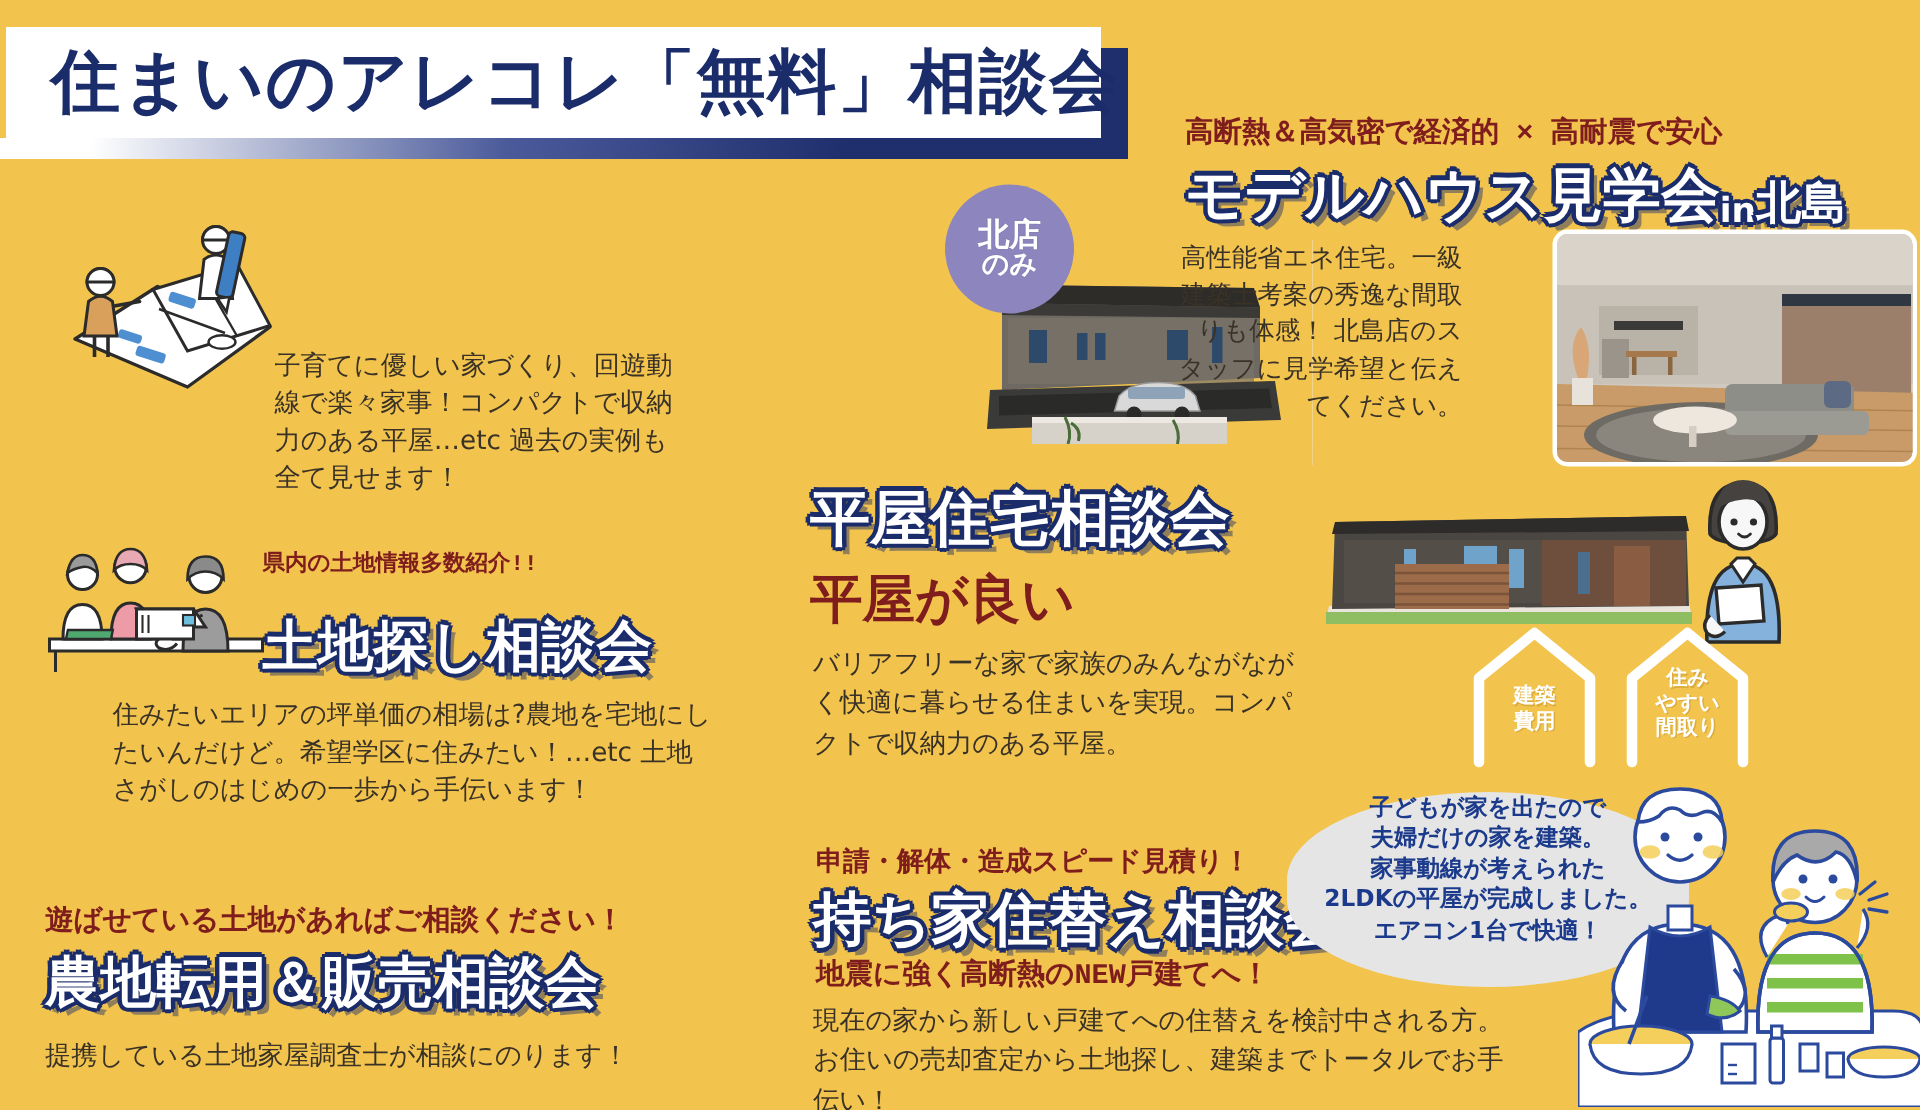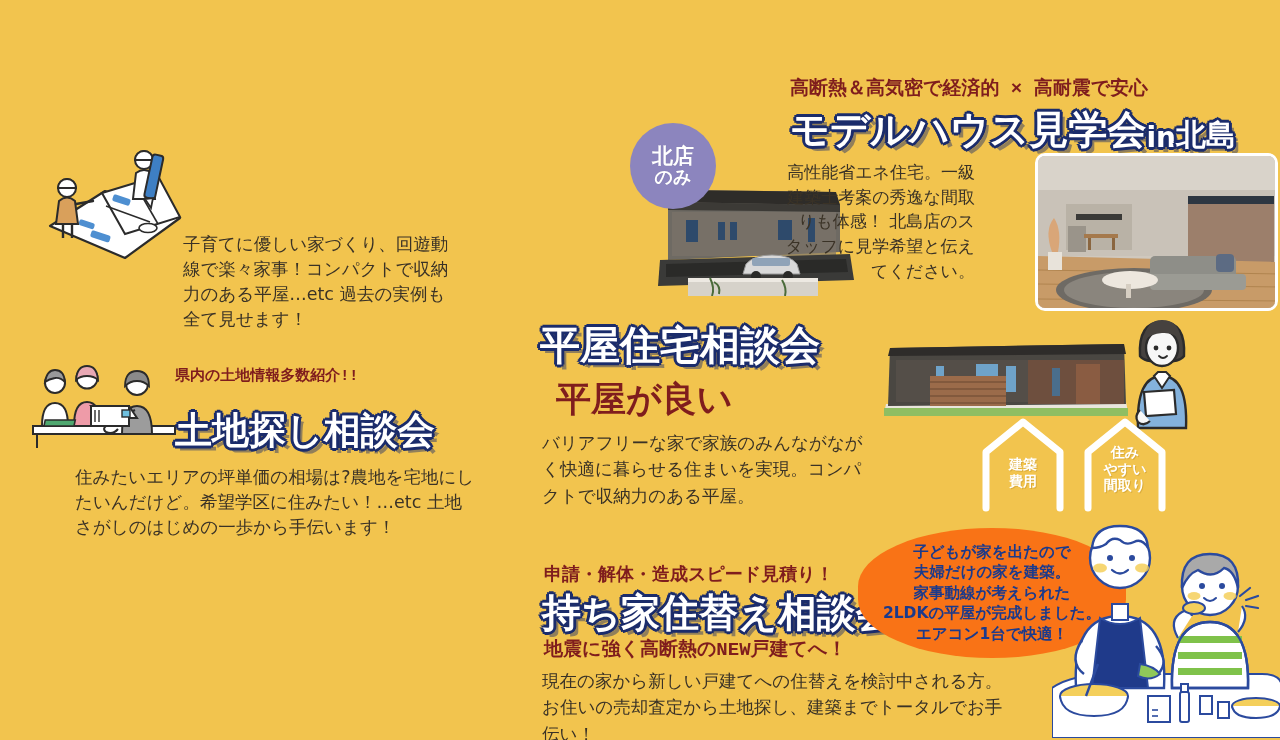--- a/index.html
+++ b/index.html
@@ -72,22 +72,22 @@
   .house-badge svg { position:absolute; left:0; top:0; }
   .house-badge .hb-text {
     position:absolute; left:0; top:30px; width:86px; text-align:center;
     color:#fff; font-weight:bold; font-size:14px; line-height:1.18;
     text-shadow:1px 1px 0 rgba(190,145,40,0.45);
     font-family:"DejaVu Sans","Liberation Sans",sans-serif;
   }
 
   
   .bubble {
-    position:absolute; background:#f97316; border-radius:50%/45%;
-    display:flex; align-items:center; justify-content:center;
+    position:absolute; background:#e5e5e5; border-radius:50%/45%;
+    display:flex; justify-content:center;
   }
   .bubble-text {
     color:#1B3A8C; font-weight:bold; font-size:15.5px; line-height:1.32;
     text-align:center; white-space:pre-line;
     font-family:"DejaVu Sans","Liberation Sans",sans-serif;
   }
 
   
   .photo { position:absolute; overflow:hidden; }
   .photo-interior {
@@ -96,20 +96,27 @@
   }
   .photo.pf { background:#efe9e0; }
 
   .sec-desc { position:absolute; }
 </style>
 </head>
 <body>
 
 <div class="page">
 
+  <div class="title-wrap">
+    <div class="title-shadow"></div>
+    <div class="title-shadow2"></div>
+    <div class="title-band">
+      <div class="title-text">住まいのアレコレ「無料」相談会</div>
+    </div>
+  </div>
 
   <div class="sec" style="left:40px;top:138px;width:450px;height:200px;">
 
     <div class="illus" style="left:0px;top:8px;width:150px;height:120px;">
       <svg width="150" height="120" viewBox="0 0 150 120">
 
         <polygon points="10,80 65,45 140,72 85,112" fill="#ffffff" stroke="#2B2B2B" stroke-width="2.2" stroke-linejoin="round"></polygon>
         <polygon points="62,47 118,30 140,71 85,88" fill="#ffffff" stroke="#2B2B2B" stroke-width="2"></polygon>
         <line x1="66" y1="60" x2="110" y2="76" stroke="#2B2B2B" stroke-width="1.6"></line>
         <line x1="95" y1="38" x2="118" y2="78" stroke="#2B2B2B" stroke-width="1.6"></line>
@@ -165,20 +172,25 @@
         <rect x="33" y="60" width="30" height="6" fill="#4FA870" stroke="#2B2B2B" stroke-width="1.6" transform="skewX(-12)"></rect>
       </svg>
     </div>
     <div style="position:absolute;left:150px;top:6px;">
       <div class="navy-sub" style="font-size:15px;">県内の土地情報多数紹介!!</div>
       <div class="outlined" style="font-size:37px;margin-top:21px;">土地探し相談会</div>
     </div>
     <div class="body-text sec-desc" style="left:50px;top:105px;width:400px;font-size:17.5px;">住みたいエリアの坪単価の相場は?農地を宅地にしたいんだけど。希望学区に住みたい！…etc 土地さがしのはじめの一歩から手伝います！</div>
   </div>
 
+  <div class="sec" style="left:30px;top:600px;width:470px;height:120px;">
+    <div class="navy-sub" style="font-size:19px;">遊ばせている土地があればご相談ください！</div>
+    <div class="outlined" style="font-size:37px;margin-top:4px;">農地転用＆販売相談会</div>
+    <div class="body-text" style="margin-top:12px;font-size:17.5px;">提携している土地家屋調査士が相談にのります！</div>
+  </div>
 
   <div class="sec" style="left:630px;top:75px;width:650px;height:235px;">
 
     <div class="photo pf" style="left:20px;top:85px;width:225px;height:150px;">
       <svg width="225" height="150" viewBox="0 0 225 150">
         <rect x="0" y="0" width="225" height="150" fill="#F2C44E"></rect>
 
         <polygon points="18,42 30,30 185,32 190,45 190,92 18,100" fill="#6E6A63"></polygon>
         <polygon points="18,42 190,45 190,52 18,50" fill="#3C3A36"></polygon>
         <polygon points="28,30 186,32 190,45 18,42" fill="#2E2C29"></polygon>
@@ -208,21 +220,21 @@
 
     <div class="circle-badge" style="left:0px;top:48px;">
       <span class="l1">北店</span>
       <span class="l2">のみ</span>
     </div>
 
     <div style="position:absolute;left:160px;top:0px;">
       <div class="navy-sub" style="font-size:19px;">高断熱＆高気密で経済的 × 高耐震で安心</div>
       <div style="display:flex;align-items:flex-end;margin-top:2px;">
         <span class="outlined" style="font-size:39px;">モデルハウス見学会</span>
-        <span class="outlined" style="font-size:28px;padding-bottom:3px;text-align:center;">in</span>
+        <span class="outlined" style="font-size:23px;padding-bottom:3px;text-align:center;">in</span>
         <span class="outlined" style="font-size:30px;padding-bottom:1px;">北島</span>
       </div>
     </div>
 
     <div class="body-text" style="position:absolute;left:155px;top:85px;width:190px;font-size:17px;text-align:right;line-height:1.45;">高性能省エネ住宅。一級建築士考案の秀逸な間取りも体感！ 北島店のスタッフに見学希望と伝えてください。</div>
 
     <div class="photo photo-interior" style="left:405px;top:78px;width:243px;height:158px;">
       <svg width="243" height="158" viewBox="0 0 243 158">
         <rect width="243" height="158" fill="#CFC8BE"></rect>
 
@@ -261,21 +273,21 @@
         <rect x="50" y="82" width="3" height="12" fill="#8A6640"></rect>
         <rect x="74" y="82" width="3" height="12" fill="#8A6640"></rect>
       </svg>
     </div>
   </div>
 
   <div class="sec" style="left:540px;top:318px;width:740px;height:200px;">
 
     <div class="outlined" style="position:absolute;left:0px;top:0px;font-size:40px;">平屋住宅相談会</div>
 
-    <div style="position:absolute;left:16px;top:58px;display:flex;align-items:flex-end;gap:24px;">
+    <div style="position:absolute;left:0px;top:58px;display:flex;align-items:flex-end;gap:24px;">
       <span class="navy-sub" style="font-size:35px;">平屋が良い</span>
     </div>
 
     <div class="body-text" style="position:absolute;left:2px;top:112px;width:330px;font-size:17.5px;line-height:1.5;">バリアフリーな家で家族のみんながながく快適に暮らせる住まいを実現。コンパクトで収納力のある平屋。</div>
 
     <div class="photo" style="left:336px;top:12px;width:260px;height:100px;">
       <svg width="260" height="100" viewBox="0 0 260 100">
         <rect width="260" height="100" fill="#F2C44E"></rect>
         <polygon points="10,74 250,72 252,82 8,84" fill="#E9E5DC"></polygon>
         <rect x="8" y="78" width="244" height="8" fill="#8FBE62"></rect>

